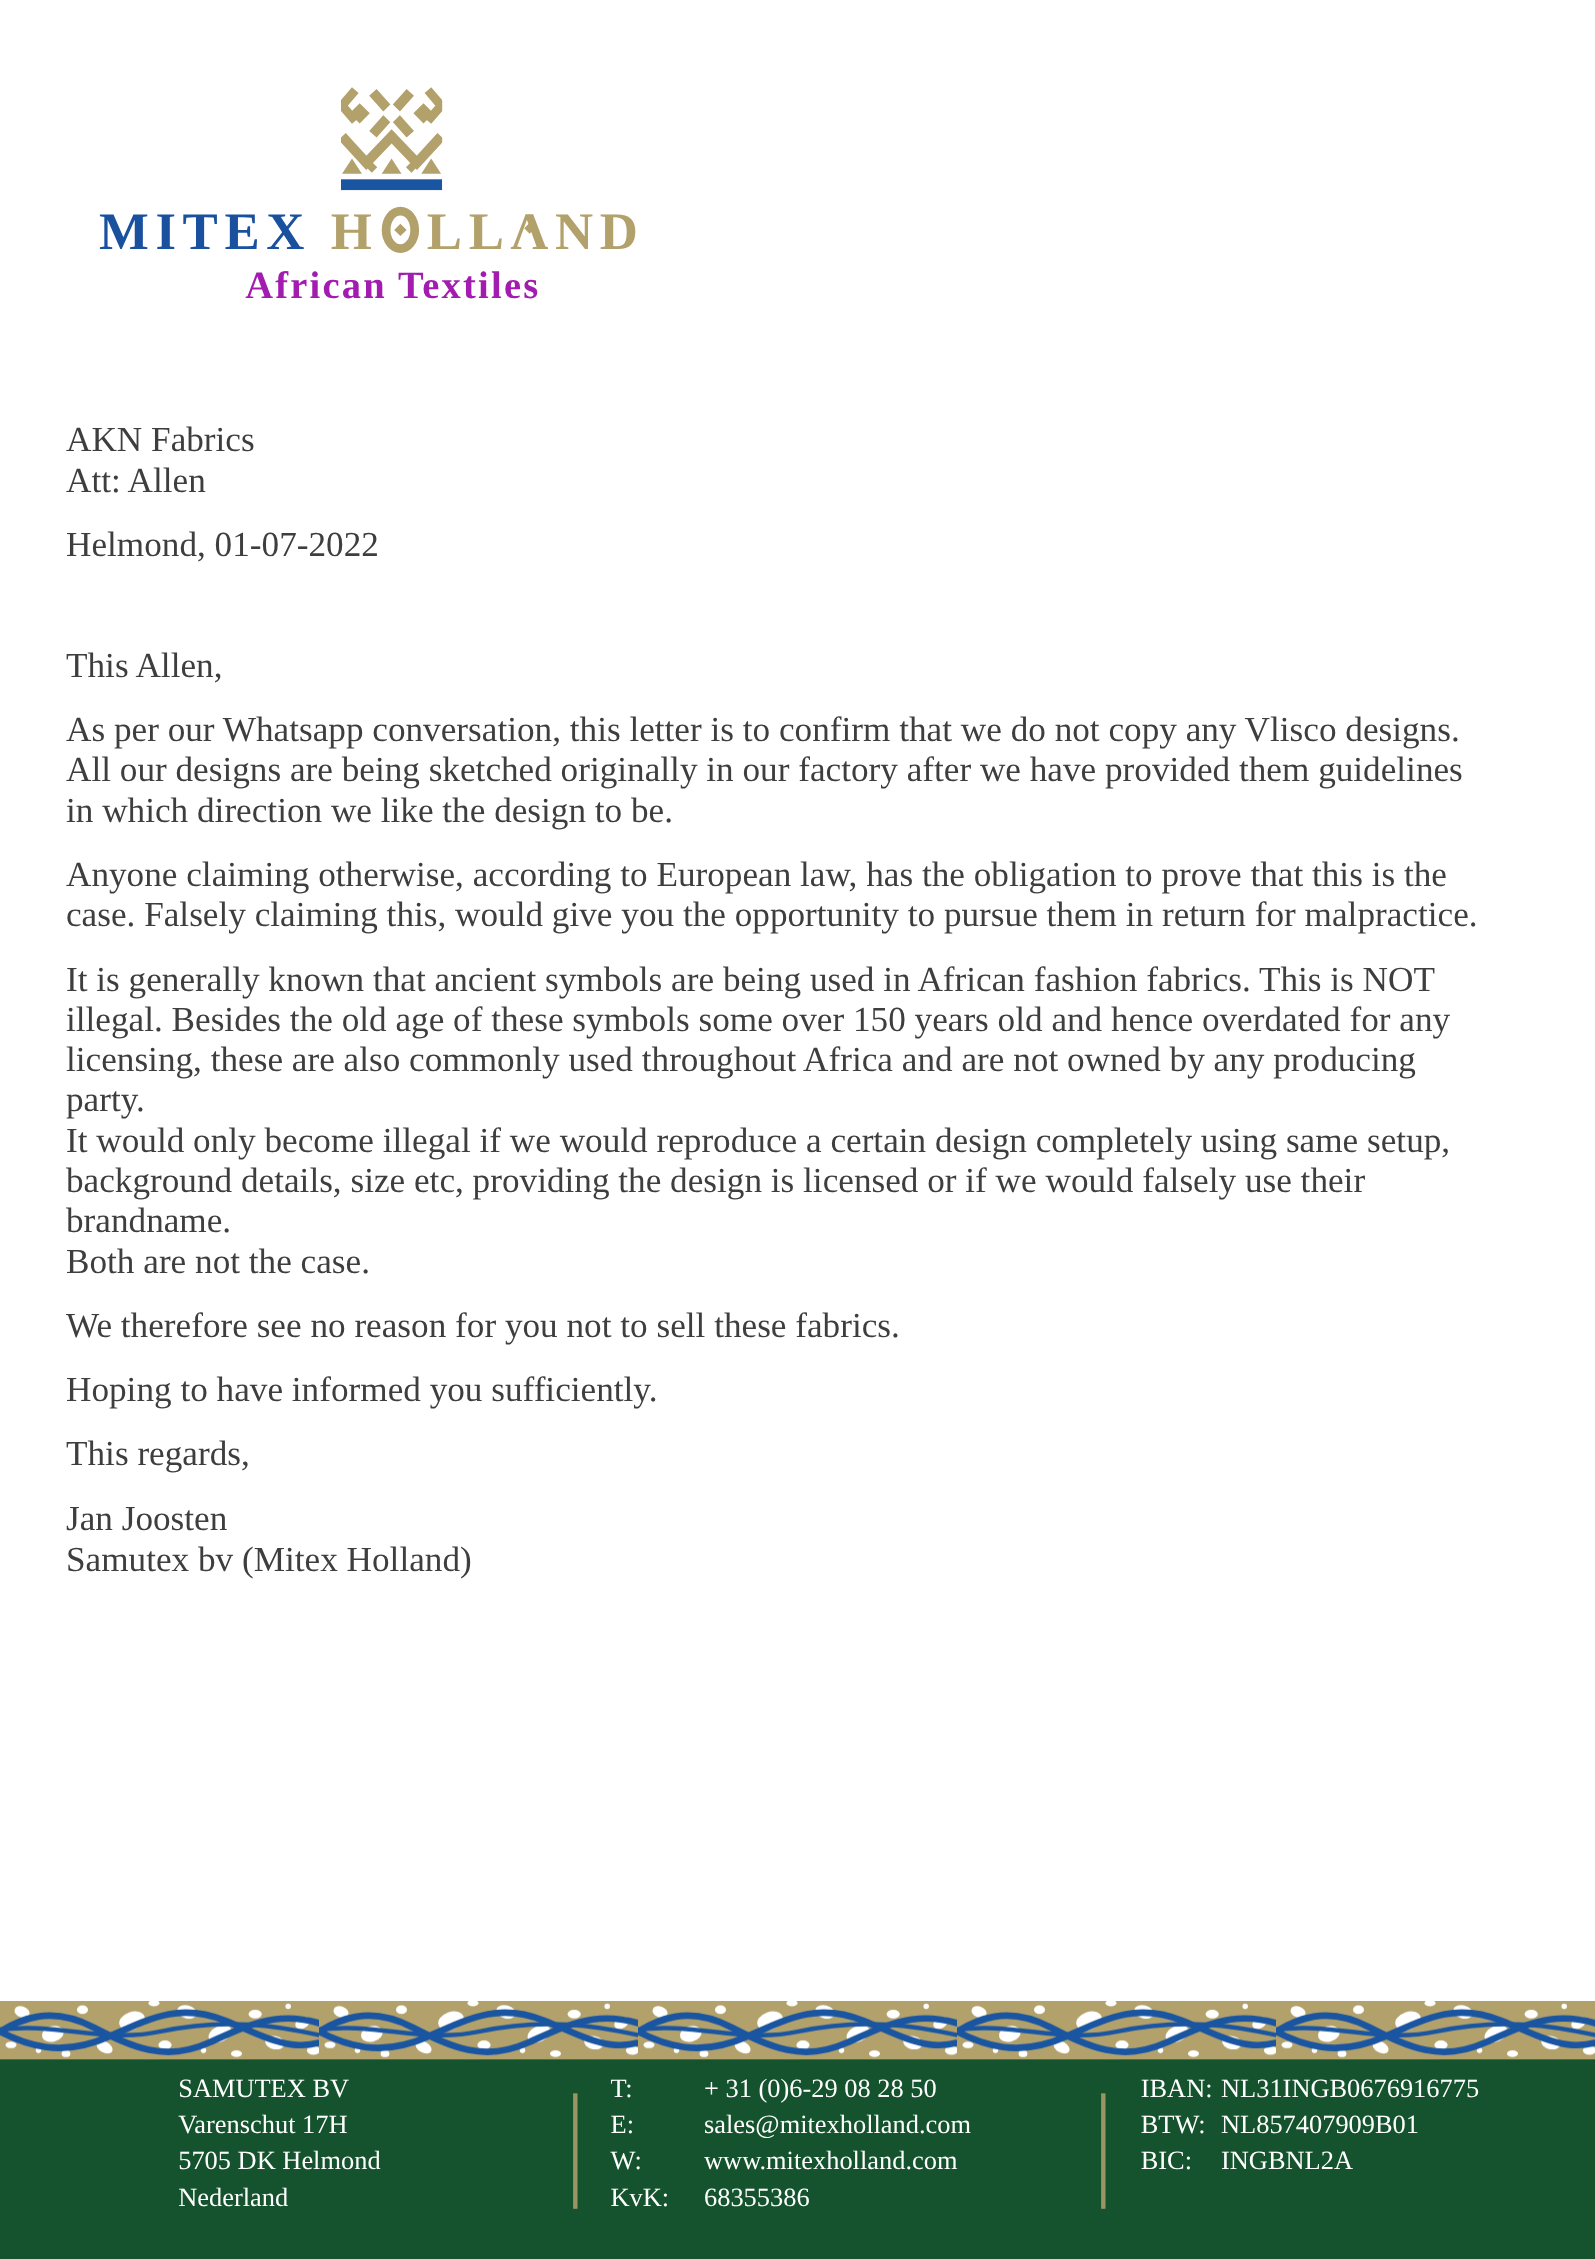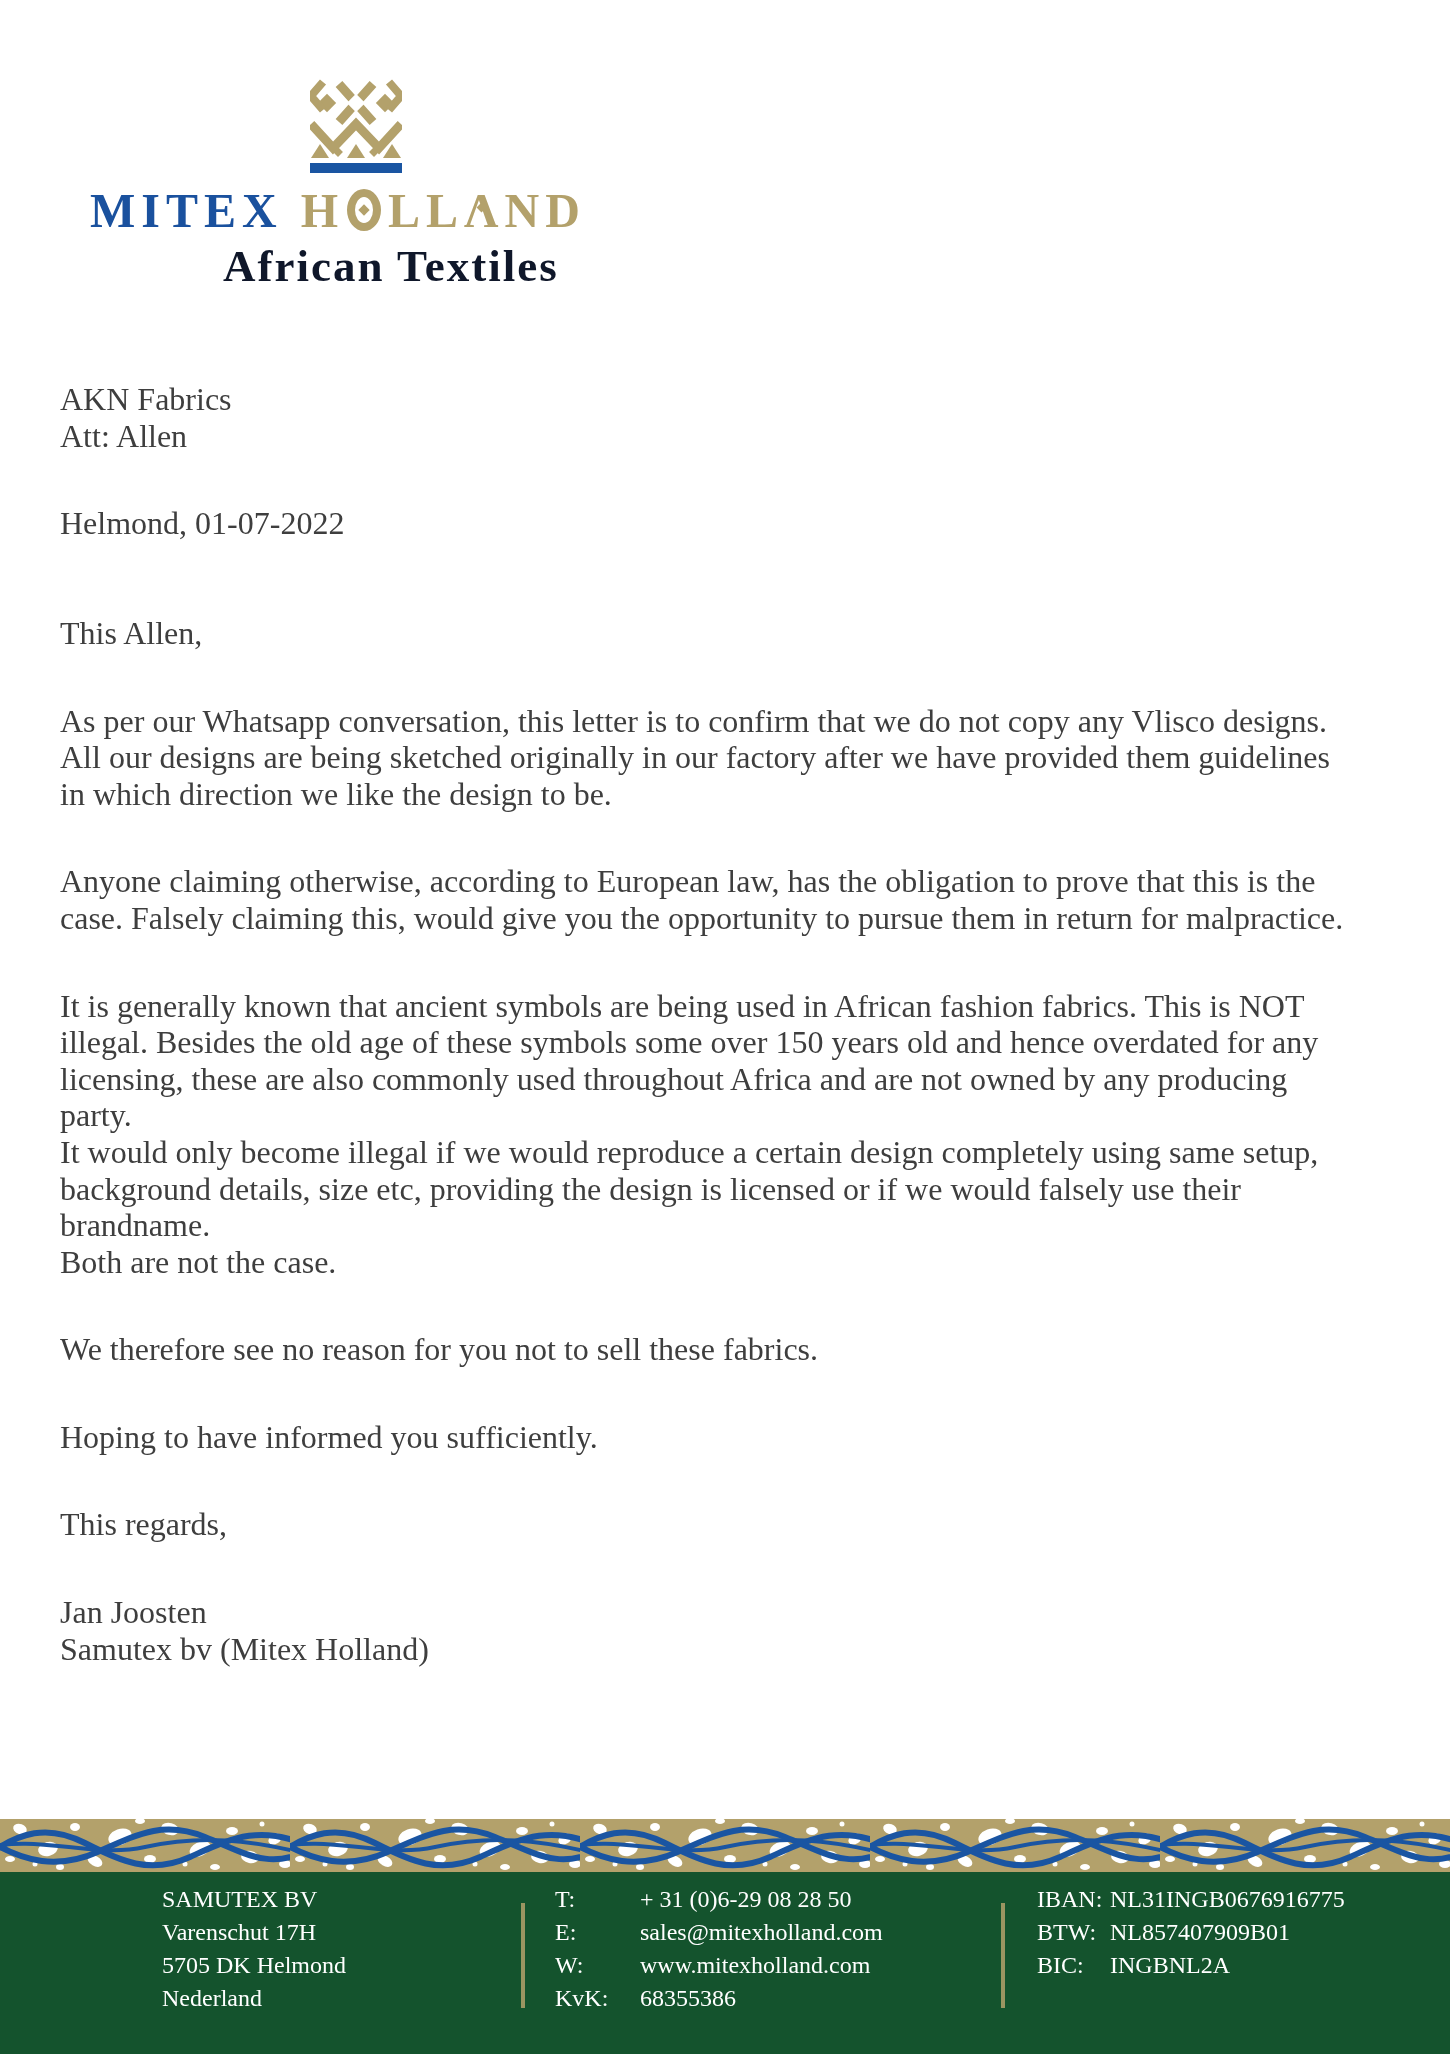--- a/index.html
+++ b/index.html
@@ -30,30 +30,30 @@
     background:#b3a16b;transform:rotate(45deg);
   }
   .a-diamond{position:relative;display:inline-block;}
   .a-diamond::after{
     content:"";position:absolute;left:50%;top:21px;
     width:7px;height:7px;margin-left:-6px;
     background:#b3a16b;transform:rotate(45deg);
   }
   .brand-sub{
     position:absolute;left:223px;top:240px;
-    font-size:45px;font-weight:700;letter-spacing:2px;color:#0f172a;
+    font-size:35px;font-weight:700;letter-spacing:2px;color:#a21caf;
   }
 
   
   .letter{
     position:absolute;left:60px;top:381px;width:1350px;
     font-size:32px;line-height:36.6px;color:#3e3e3e;
   }
   .letter > *{margin:0;white-space:pre-line;}
-  .gap1{margin-top:51px;}
+  .gap1{margin-top:22px;}
   .gap2{margin-top:73.2px;}
 
   
   .band{position:absolute;left:0;top:1819px;width:1450px;height:53px;display:block;}
   .footer-bar{
     position:absolute;left:0;top:1872px;width:1450px;height:182px;
     background:#14532d;color:#ffffff;font-size:24px;line-height:33px;
   }
   .f-company{position:absolute;left:162px;top:11px;white-space:pre-line;}
   .f-grid{position:absolute;top:11px;display:grid;grid-auto-rows:33px;}

